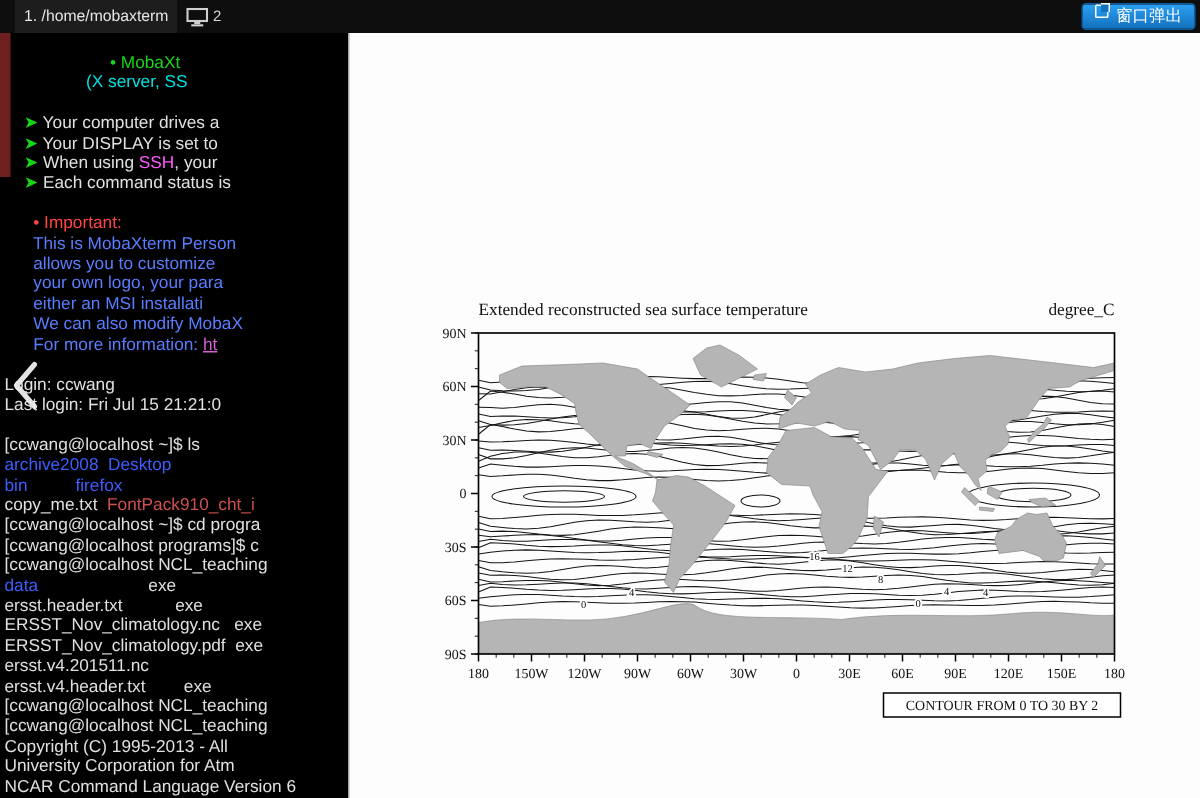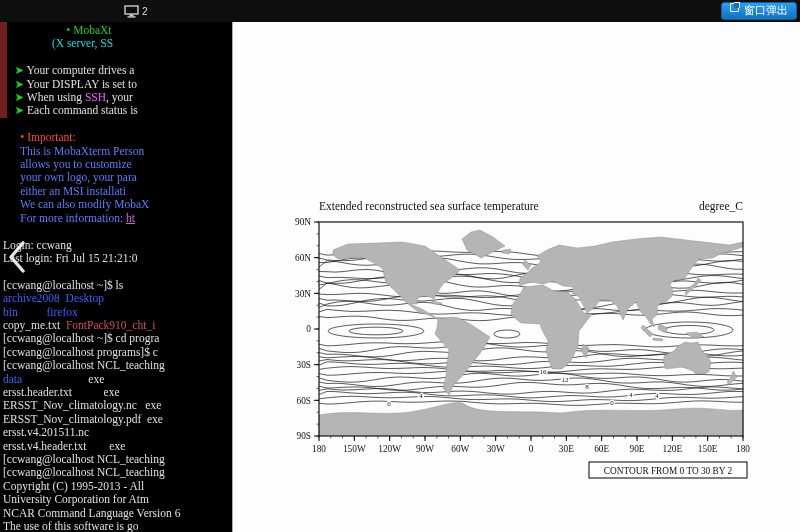--- a/index.html
+++ b/index.html
@@ -13,22 +13,22 @@
        color:#e6e6e6;font-size:10.5px;padding:0 6px;background:#1d1d1d;cursor:default}
   .monitors{position:absolute;left:124px;top:0;height:22px;display:flex;align-items:center;gap:3px;color:#dcdcdc;font-size:10px}
   #popout{position:absolute;right:3px;top:2px;height:18px;display:flex;align-items:flex-start;gap:5px;
           background:linear-gradient(#2b9ff2,#1371bd);border:1px solid #0e5d9e;border-radius:3px;
           color:#fff;font-size:11px;padding:0 8px;cursor:pointer}
   .popout-glyph{display:inline-block;width:9px;height:9px;border:1.5px solid #fff;border-radius:1px;position:relative}
   .popout-glyph:after{content:"";position:absolute;right:-2px;top:-2px;width:5px;height:5px;background:#1371bd;border-top:1.5px solid #fff;border-right:1.5px solid #fff}
 
   
   #terminal{position:absolute;left:0;top:22px;width:264px;height:510px;background:#000;
-            font-family:Liberation Serif, serif;font-size:11.5px;line-height:13.42px;
-            white-space:pre;padding:2px 0 0 3px;overflow:hidden;z-index:3}
+            font-family:Liberation Sans, sans-serif;font-size:11.5px;line-height:13.42px;
+            white-space:pre;padding:14px 0 0 3px;overflow:hidden;z-index:3}
   .tline{height:13.42px}
   .c-w{color:#e0e0e0}.c-g{color:#17d617}.c-c{color:#00e0e0}.c-m{color:#ff5cff}
   .c-r{color:#ff4545}.c-b{color:#5a7dff}.c-d{color:#3d5eff}
   .c-l{color:#d75fd7;text-decoration:underline}.c-ar{color:#d05050}
 
   
   #gap-strip{position:absolute;left:214px;top:22px;width:18px;height:214px;background:#d0d3d5;z-index:2}
 
   
   #plot-window{position:absolute;left:232px;top:22px;width:568px;height:510px;background:#fdfdfd;
@@ -40,20 +40,23 @@
   #back-arrow{position:absolute;left:5px;top:239px;width:24px;height:36px;z-index:7;opacity:.95;cursor:pointer}
 </style>
 </head>
 <body>
 
 <div id="gap-strip"></div>
 
 <div id="session-strip"></div>
 
 <div id="titlebar">
+  <div class="tab">
+    <span>1. /home/mobaxterm</span>
+  </div>
   <div class="monitors">
     <svg width="15" height="13" viewBox="0 0 15 13">
       <rect x="1" y="1" width="13" height="8" fill="none" stroke="#cfcfcf" stroke-width="1.4"></rect>
       <rect x="5.5" y="9.5" width="4" height="1.6" fill="#cfcfcf"></rect>
       <rect x="3.5" y="11.2" width="8" height="1.4" fill="#cfcfcf"></rect>
     </svg>
     <span>2</span>
   </div>
   <div id="popout">
     <span class="popout-glyph"></span>

